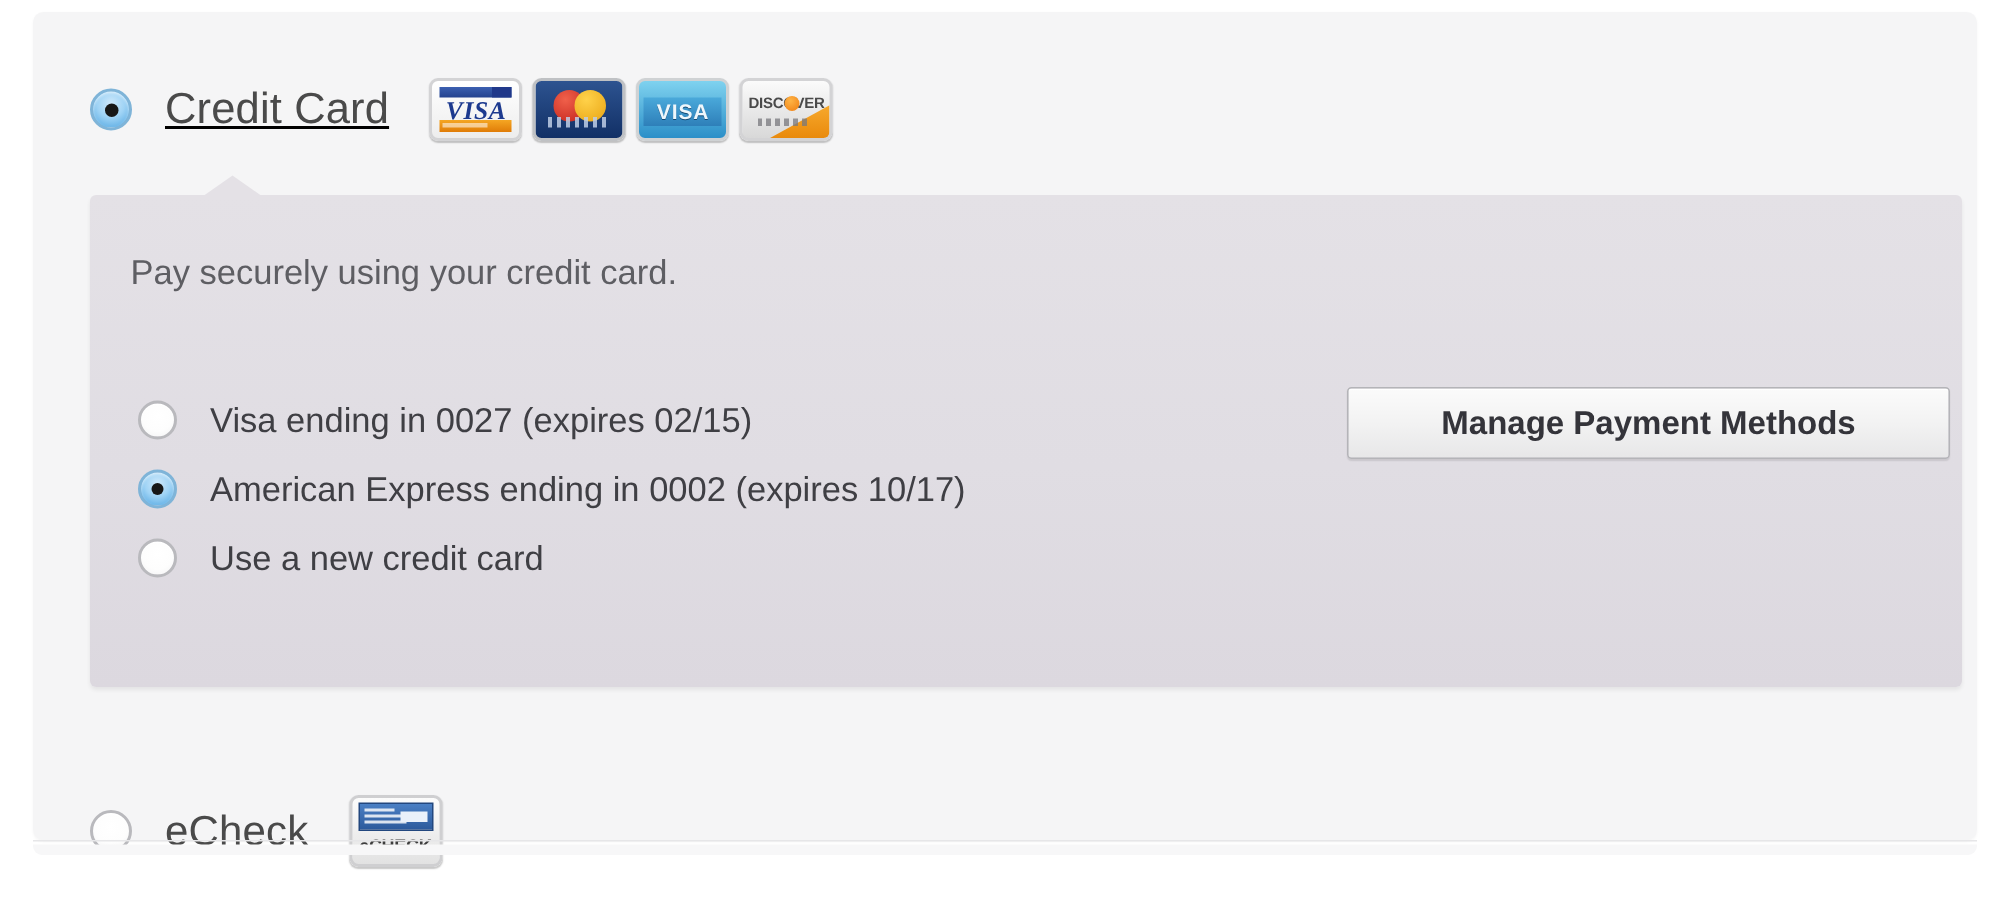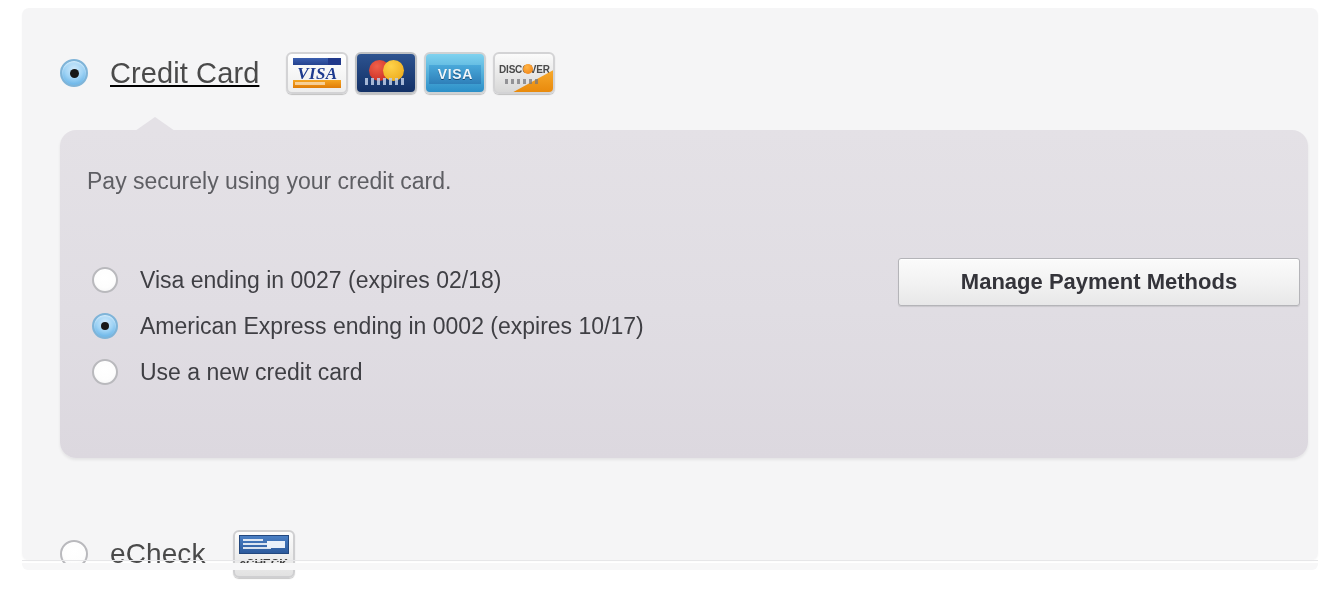--- a/index.html
+++ b/index.html
@@ -238,21 +238,21 @@
   }
 
   
   .panel {
     position: absolute;
     left: 38px;
     top: 122px;
     width: 1248px;
     height: 328px;
     background: linear-gradient(180deg, #e4e1e6 0%, #e0dde3 55%, #dcd8df 100%);
-    border-radius: 16px;
+    border-radius: 4px;
     box-shadow: 0 2px 3px rgba(0,0,0,0.07);
   }
   .panel-arrow {
     position: absolute;
     left: 75px;
     top: -13px;
     width: 0;
     height: 0;
     border-left: 20px solid transparent;
     border-right: 20px solid transparent;
@@ -357,21 +357,21 @@
 
     <div class="panel">
       <span class="panel-arrow"></span>
 
       <div class="panel-intro">Pay securely using your credit card.</div>
 
       <div class="saved-list">
 
         <div class="saved-item">
           <span class="radio radio--small radio-off"></span>
-          <span class="saved-label">Visa ending in 0027 (expires 02/18)</span>
+          <span class="saved-label">Visa ending in 0027 (expires 02/15)</span>
         </div>
 
         <div class="saved-item">
           <span class="radio radio--small radio-on"></span>
           <span class="saved-label">American Express ending in 0002 (expires 10/17)</span>
         </div>
 
         <div class="saved-item">
           <span class="radio radio--small radio-off"></span>
           <span class="saved-label">Use a new credit card</span>

